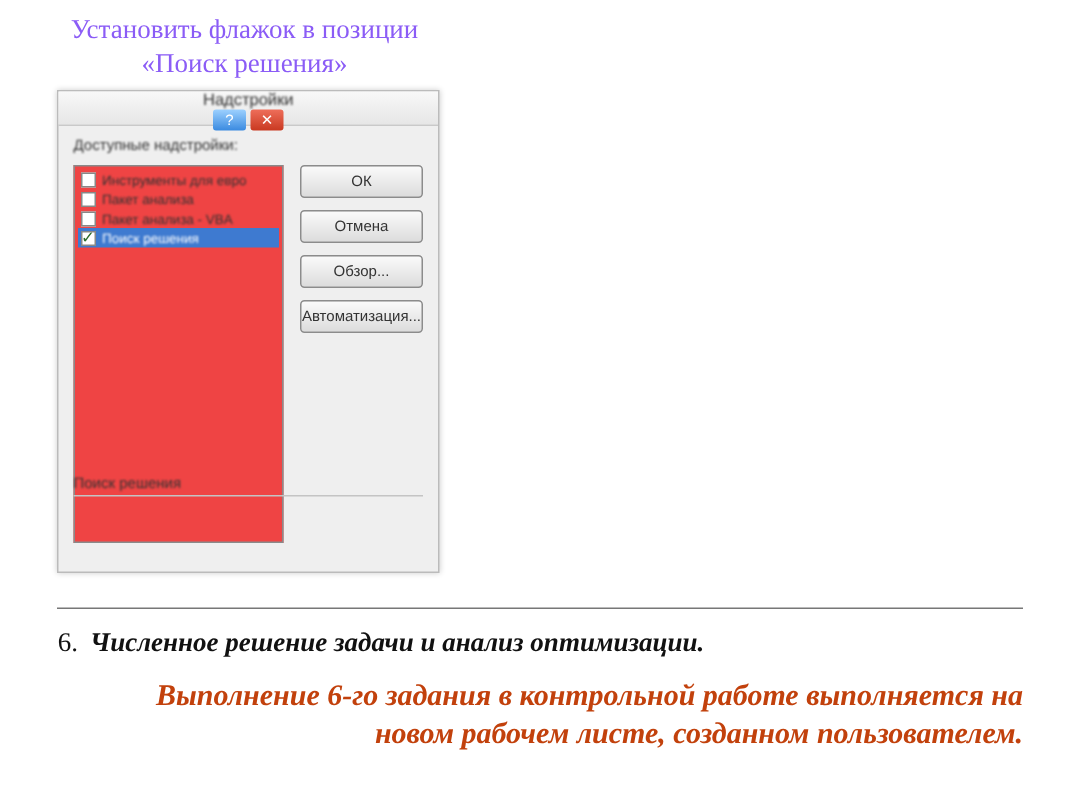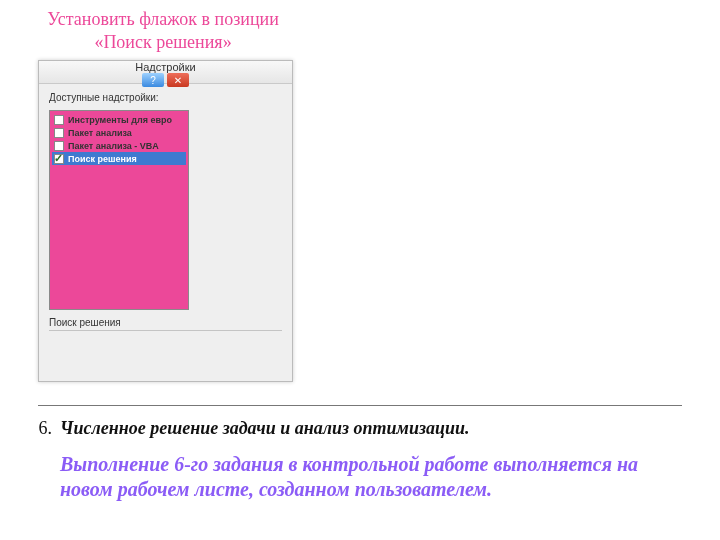--- a/index.html
+++ b/index.html
@@ -11,21 +11,21 @@
     background: #fff;
     position: relative;
   }
   .caption {
     position: absolute;
     left: 38px;
     top: 8px;
     width: 250px;
     text-align: center;
     font-size: 18px;
-    color: #ec4899;
+    color: #8b5cf6;
     line-height: 1.25;
   }
   
   .dlg-wrap {
     position: absolute;
     left: 38px;
     top: 60px;
     width: 253px;
     height: 320px;
     border: 1px solid #bbb;
@@ -69,27 +69,26 @@
   .section-label {
     font-size: 10px;
     margin-bottom: 4px;
     filter: blur(.6px);
   }
   .listbox {
     position: absolute;
     left: 10px;
     top: 26px;
     width: 140px;
-    height: 200px;
-    background: #ec4899;
+    height: 252px;
+    background: #ef4444;
     border: 1px solid #8a8a8a;
     padding: 2px;
     box-sizing: border-box;
     overflow: hidden;
-    font-weight: bold;
   }
   .li {
     display: flex;
     align-items: center;
     height: 13px;
     gap: 4px;
     padding-left: 2px;
     font-size: 9px;
     white-space: nowrap;
   }
@@ -175,22 +174,22 @@
   }
   .numitem .num { width: 32px; flex-shrink: 0; text-align: right; padding-right: 8px; font-style: normal; font-weight: normal; }
   .para {
     position: absolute;
     left: 60px;
     right: 38px;
     top: 452px;
     font-size: 20px;
     font-style: italic;
     font-weight: bold;
-    color: #8b5cf6;
-    text-align: left;
+    color: #c2410c;
+    text-align: right;
     line-height: 1.25;
   }
 </style>
 </head>
 <body>
 
 <div class="caption">
   <span>Установить флажок в позиции</span><br>
   <span>«Поиск решения»</span>
 </div>
@@ -222,20 +221,34 @@
       <div class="li">
         <div class="cb"></div>
         <span>Пакет анализа - VBA</span>
       </div>
       <div class="li sel">
         <div class="cb checked"></div>
         <span>Поиск решения</span>
       </div>
     </div>
 
+    <div class="btncol">
+      <div class="btn3d">
+          <span>ОК</span>
+        </div>
+      <div class="btn3d">
+          <span>Отмена</span>
+        </div>
+      <div class="btn3d">
+          <span>Обзор...</span>
+        </div>
+      <div class="btn3d">
+          <span>Автоматизация...</span>
+        </div>
+    </div>
 
     <div class="desc">
       <div class="desc-title">Поиск решения</div>
       <hr>
     </div>
   </div>
 </div>
 
 <hr class="fullrule">
 

